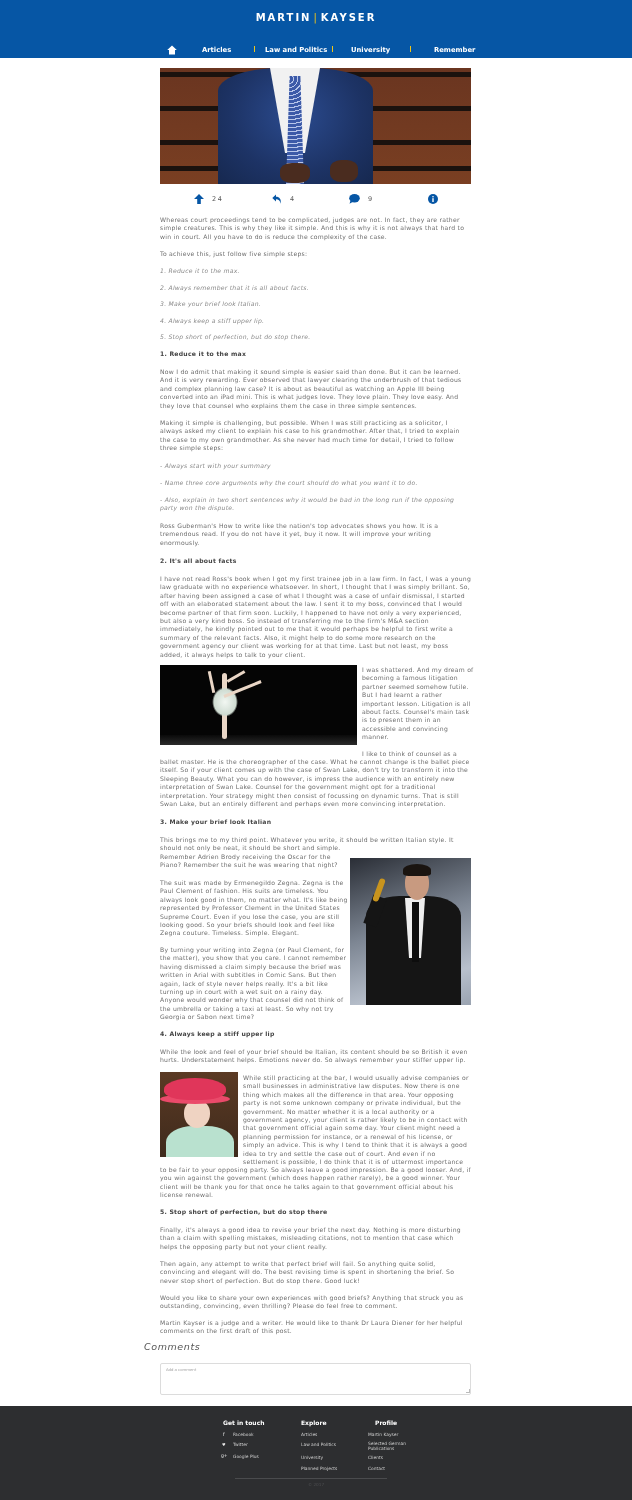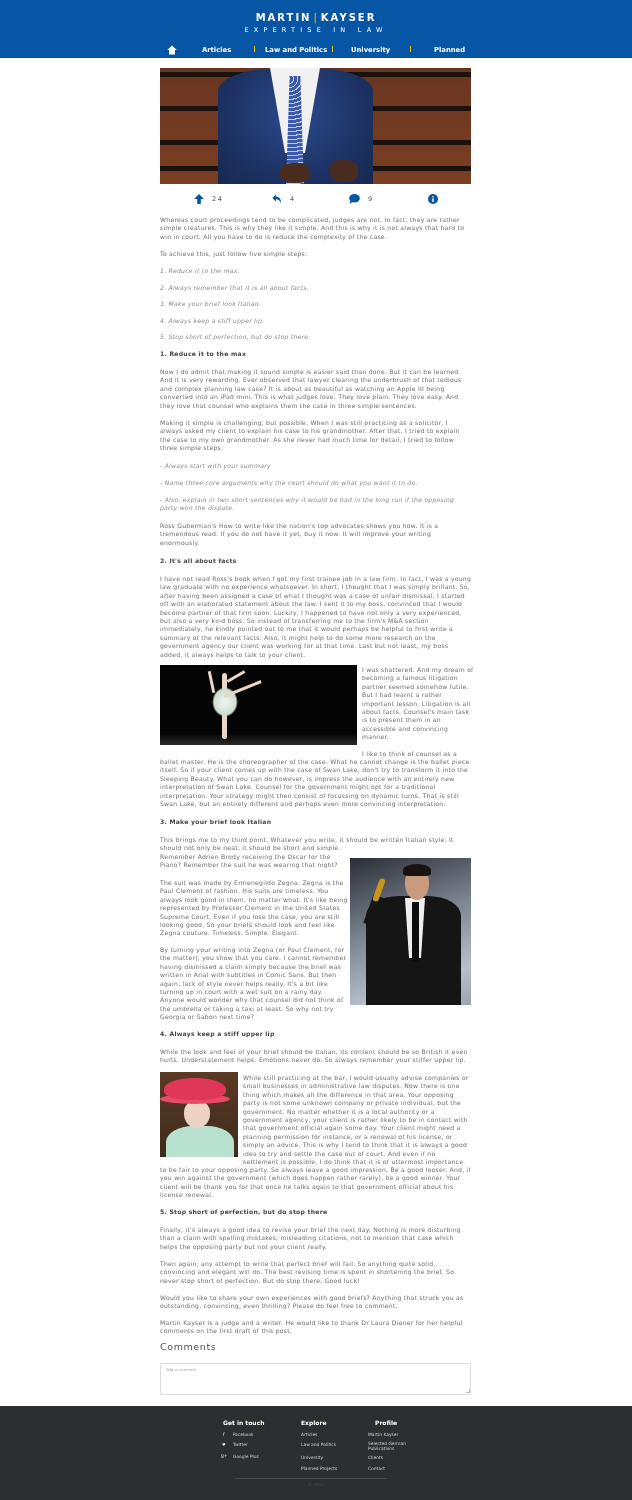--- a/index.html
+++ b/index.html
@@ -52,52 +52,51 @@
   .oscar .hair { position: absolute; left: 53px; top: 6px; width: 28px; height: 12px; background: #1a1410; border-radius: 50% 50% 20% 20%; }
   .oscar .statue { position: absolute; left: 26px; top: 20px; width: 6px; height: 24px; background: #c8941e; border-radius: 3px; transform: rotate(20deg); }
   .oscar .arm { position: absolute; left: 18px; top: 38px; width: 14px; height: 30px; background: #151515; transform: rotate(20deg); }
 
   .queen { left: 160px; top: 1072px; width: 78px; height: 85px; background: linear-gradient(180deg, #5b3a24 0%, #3e2a1c 100%); }
   .queen .hat { position: absolute; left: 4px; top: 6px; width: 62px; height: 22px; background: #e0365a; border-radius: 50% 50% 40% 40%; }
   .queen .hatbrim { position: absolute; left: 0px; top: 22px; width: 70px; height: 10px; background: #ea4a6a; border-radius: 50%; }
   .queen .face { position: absolute; left: 24px; top: 28px; width: 26px; height: 28px; background: #efd3c2; border-radius: 45% 45% 50% 50%; }
   .queen .coat { position: absolute; left: 6px; top: 54px; width: 68px; height: 40px; background: #b9e1cf; border-radius: 40% 40% 0 0; }
 
-  .comments-title { position: absolute; left: 160px; top: 1341px; font-size: 9.5px; color: #555; letter-spacing: 0.6px; }
+  .comments-title { position: absolute; left: 144px; top: 1341px; font-size: 9.5px; color: #555; letter-spacing: 0.6px; font-style: italic; }
   .comment-box { position: absolute; left: 160px; top: 1363px; width: 311px; height: 32px; border: 1px solid #dcdcdc; border-radius: 2px; background: #fff; font-family: "DejaVu Sans", sans-serif; font-size: 3.8px; color: #999; padding: 3px 5px; resize: none; }
   .comment-box::placeholder { color: #a0a0a0; }
   .resize { position: absolute; left: 466px; top: 1389px; width: 4px; height: 4px; border-right: 1px solid #bbb; border-bottom: 1px solid #bbb; }
 
   .footer { position: absolute; left: 0; top: 1406px; width: 632px; height: 94px; background: #2d2e30; }
   .fcol { position: absolute; top: 12px; }
   .fhead { color: #fff; font-weight: bold; font-size: 6px; line-height: 9px; }
   .flink { color: #cfcfcf; font-size: 4.4px; line-height: 6px; position: absolute; white-space: nowrap; }
   .ficon { color: #e8e8e8; font-size: 5px; position: absolute; }
   .fline { position: absolute; left: 235px; top: 51px; width: 152px; height: 1px; background: #4a4b4d; }
   .fcopy { position: absolute; left: 0; width: 632px; text-align: center; top: 56px; color: #4d4e50; font-size: 4.2px; }
 </style>
 </head>
 <body>
 
 <div class="header">
   <div class="brand">
     <div class="brand-name"><span>MARTIN</span><span class="sep">|</span><span>KAYSER</span></div>
-    <div class="brand-sub">EXPERTISE IN LAW</div>
   </div>
   <div class="nav">
     <svg class="nav-home" viewBox="0 0 10 10">
         <path d="M5 0.5 L9.8 5 L8 5 L8 9.5 L2 9.5 L2 5 L0.2 5 Z" fill="#fff"></path>
       </svg>
     <span class="nav-item" style="left:202px">Articles</span>
     <span class="nav-sep" style="left:254px"></span>
     <span class="nav-item" style="left:265px">Law and Politics</span>
     <span class="nav-sep" style="left:332px"></span>
     <span class="nav-item" style="left:351px">University</span>
     <span class="nav-sep" style="left:410px"></span>
-    <span class="nav-item" style="left:434px">Planned</span>
+    <span class="nav-item" style="left:434px">Remember</span>
   </div>
 </div>
 
 <div class="hero">
   <div class="plank" style="top:4px"></div>
   <div class="plank" style="top:38px"></div>
   <div class="plank" style="top:72px"></div>
   <div class="plank" style="top:98px"></div>
   <div class="suit"></div>
   <div class="shirt"></div>

